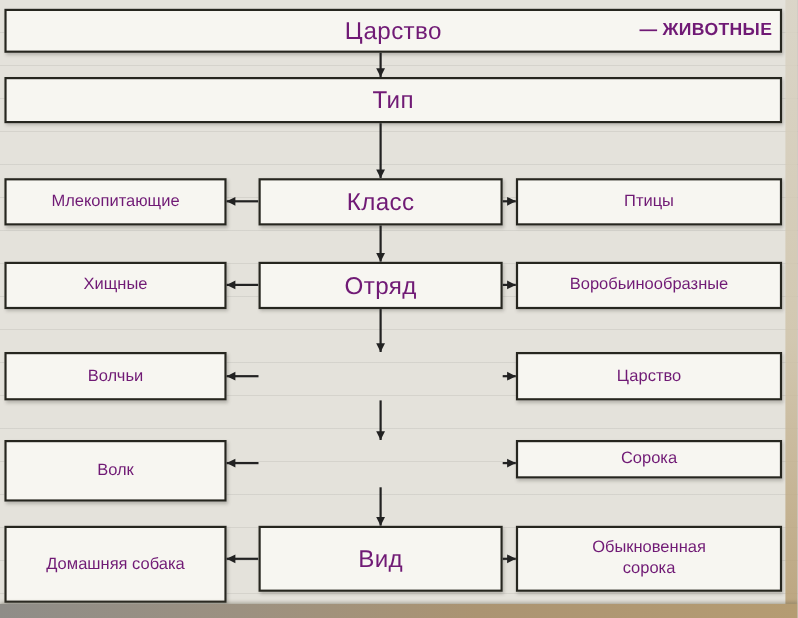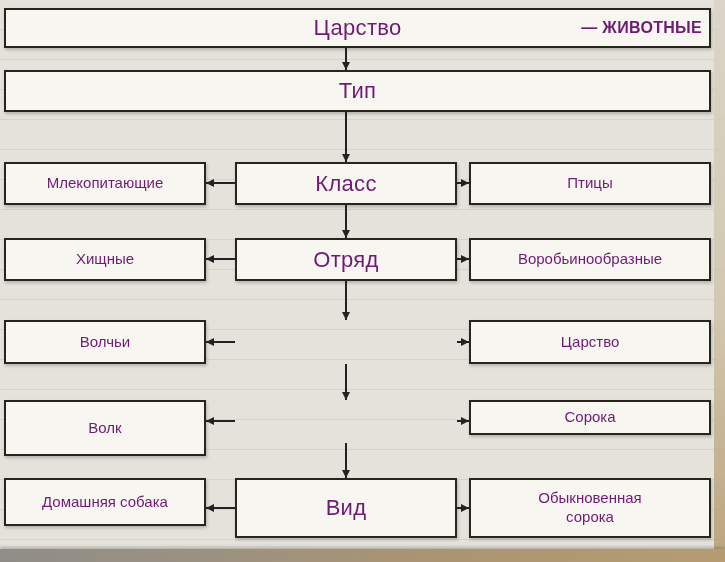--- a/index.html
+++ b/index.html
@@ -119,21 +119,21 @@
   <div class="box left-box" style="top:400px;height:56px">
     <span class="side-label">Волк</span>
   </div>
   <div class="h-arrow to-left" style="top:420px;left:206px;width:29px"></div>
   <div class="h-arrow to-right" style="top:420px;left:457px;width:12px"></div>
   <div class="box right-box" style="top:400px;height:35px">
     <span class="side-label">Сорока</span>
   </div>
   <div class="v-arrow" style="top:443px;height:35px"></div>
 
-  <div class="box left-box" style="top:478px;height:48px">
+  <div class="box left-box" style="top:478px;height:70px">
     <span class="side-label wrap-narrow">Домашняя собака</span>
   </div>
   <div class="h-arrow to-left" style="top:507px;left:206px;width:29px"></div>
   <div class="box center-box" style="top:478px;height:60px">
     <span class="rank">Вид</span>
   </div>
   <div class="h-arrow to-right" style="top:507px;left:457px;width:12px"></div>
   <div class="box right-box" style="top:478px;height:60px">
     <span class="side-label wrap-narrow">Обыкновенная сорока</span>
   </div>

